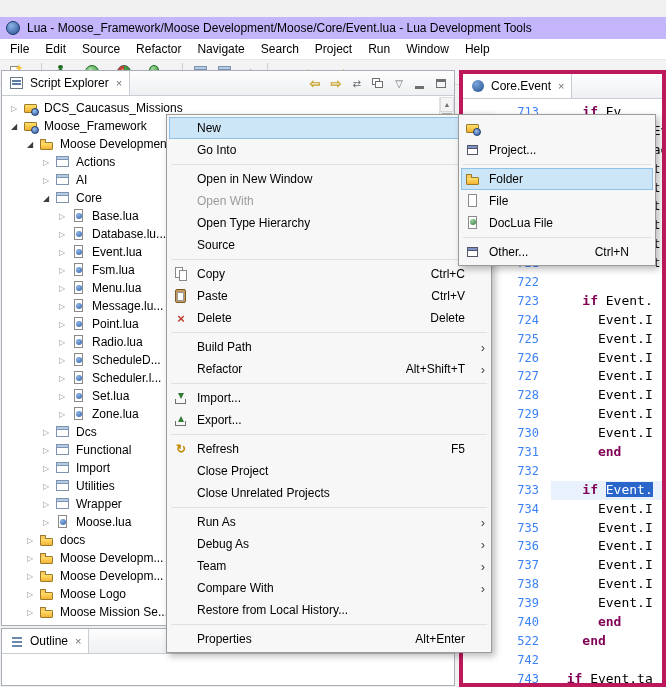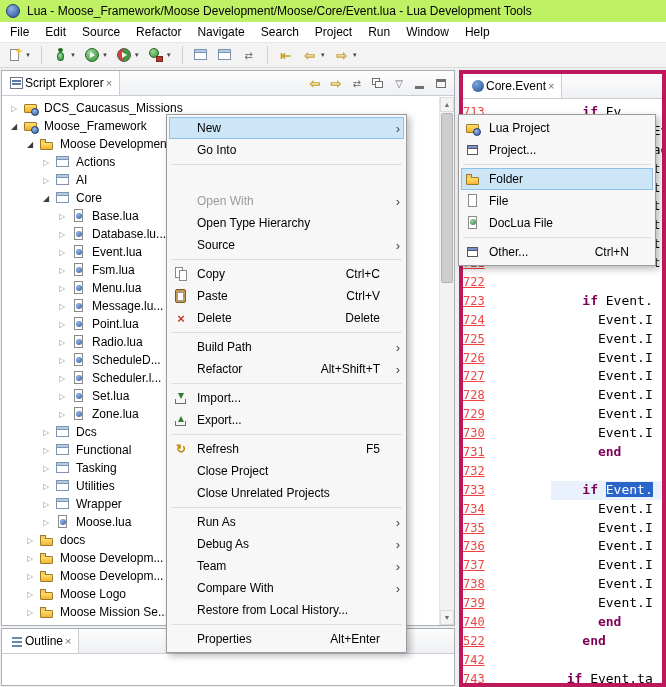--- a/index.html
+++ b/index.html
@@ -1,36 +1,36 @@
 <!DOCTYPE html>
 <html><head>
 <meta charset="utf-8">
 <style>
   *,*::before,*::after{box-sizing:border-box;margin:0;padding:0;}
   html,body{width:666px;height:687px;overflow:hidden;}
   body{position:relative;font-family:"Liberation Sans",sans-serif;font-size:12px;color:#000;background:#f0f0f0;}
 
   
-  .titlebar{height:22px;background:#bef264;display:flex;align-items:center;padding:0 5px;gap:6px;}
+  .titlebar{height:22px;background:#c4b5fd;display:flex;align-items:center;padding:0 5px;gap:6px;margin-top:17px;}
   .title-text{white-space:nowrap;font-size:12px;}
   .menubar{height:20px;background:#ffffff;display:flex;align-items:center;padding-left:2px;}
   .mb-item{padding:2px 8px;white-space:nowrap;}
   .toolbar{height:26px;background:#f3f3f3;border-top:1px solid #e8e8e8;border-bottom:1px solid #d9d9d9;display:flex;align-items:center;padding:0 4px;gap:2px;}
   .tb-btn{height:22px;display:flex;align-items:center;padding:0 3px;border-radius:3px;}
   .tb-sep{width:1px;height:18px;background:#cfcfcf;margin:0 5px;}
   .caret{font-size:6px;color:#444;margin-left:2px;}
 
   .main{position:absolute;top:70px;left:0;right:0;bottom:0;}
 
   
   .left-panel{position:absolute;left:0;top:0;width:457px;bottom:0;}
   .explorer{position:absolute;left:1px;right:2px;top:0;height:556px;border:1px solid #a9afb9;background:#fff;}
   .outline-panel{position:absolute;left:1px;right:2px;top:558px;bottom:1px;border:1px solid #a9afb9;background:#fff;}
   .panel-head{height:25px;background:linear-gradient(#fdfdfd,#eef0f3);border-bottom:1px solid #c9cdd3;display:flex;align-items:center;}
-  .tab-like{display:flex;align-items:center;padding:0 7px;height:100%;background:#fff;border-right:1px solid #c9cdd3;white-space:nowrap;}
+  .tab-like{display:flex;align-items:center;gap:5px;padding:0 7px;height:100%;background:#fff;border-right:1px solid #c9cdd3;white-space:nowrap;}
   .close{font-size:11px;color:#707070;margin-left:2px;}
   .head-tools{margin-left:auto;display:flex;align-items:center;gap:5px;padding-right:5px;}
   .ht-btn{display:inline-flex;align-items:center;justify-content:center;}
 
   .tree{position:absolute;top:26px;left:0;right:16px;bottom:0;background:#fff;overflow:hidden;padding-top:2px;}
   .tree-row{height:18px;display:flex;align-items:center;gap:3px;white-space:nowrap;}
   .tw{width:12px;text-align:center;font-size:8px;flex:none;}
   .tw.e{color:#3c3c3c;}
   .tw.c{color:#9a9a9a;}
   .tree-label{padding:0 2px;}
@@ -38,29 +38,29 @@
   .vscroll{position:absolute;right:0;top:26px;bottom:0;width:15px;background:#f2f2f2;border-left:1px solid #e2e2e2;}
   .sb-btn{height:15px;display:flex;align-items:center;justify-content:center;font-size:7px;color:#6f6f6f;background:#f4f4f4;border:1px solid #dcdcdc;}
   .sb-down{position:absolute;bottom:0;left:0;right:0;}
   .sb-thumb{position:absolute;left:1px;right:1px;top:16px;height:170px;background:#cdcdcd;border:1px solid #b3b3b3;border-radius:2px;}
 
   
   .editor-panel{position:absolute;left:459px;top:0;right:0;bottom:0;border:4px solid #be185d;background:#fff;}
   .ed-tabs{height:25px;background:linear-gradient(#fdfdfd,#eef0f3);border-bottom:1px solid #c9cdd3;display:flex;}
   .code{position:absolute;top:26px;left:0;right:0;bottom:0;background:#fff;overflow:hidden;font-family:"DejaVu Sans Mono",monospace;font-size:13px;padding-top:3px;}
   .cl{height:18.9px;line-height:18.9px;display:flex;}
-  .ln{flex:0 0 88px;text-align:left;padding-right:12px;color:#ef4444;font-size:12px;font-family:"DejaVu Sans Mono",monospace;text-decoration:underline;}
+  .ln{flex:0 0 88px;text-align:right;padding-right:12px;color:#3b82f6;font-size:12px;font-family:"DejaVu Sans Mono",monospace;}
   .ct{white-space:pre;flex:1;}
   .cur .ct{background:#e8f1fc;}
   .t-p{color:#000;}
   .t-k{color:#7f0055;font-weight:bold;}
   .t-s{background:#2a66c9;color:#fff;}
 
   
-  .cmenu{position:absolute;left:166px;top:114px;width:241px;background:#f7f7f7;border:1px solid #9b9b9b;box-shadow:3px 3px 7px rgba(0,0,0,.28);padding:2px;z-index:20;}
+  .cmenu{position:absolute;left:166px;top:114px;width:326px;background:#f7f7f7;border:1px solid #9b9b9b;box-shadow:3px 3px 7px rgba(0,0,0,.28);padding:2px;z-index:20;}
   .smenu{position:absolute;left:458px;top:114px;width:198px;background:#f7f7f7;border:1px solid #9b9b9b;box-shadow:3px 3px 7px rgba(0,0,0,.28);padding:2px;z-index:21;}
   .m-item{height:22px;display:flex;align-items:center;gap:6px;padding:0 4px;}
   .m-item.hl{background:#cde6f7;box-shadow:inset 0 0 0 1px #8fc0e5;}
   .m-item.dis .m-label{color:#9b9b9b;}
   .m-ic{width:18px;height:16px;flex:none;display:flex;align-items:center;}
   .m-label{flex:1;white-space:nowrap;}
   .m-sc{padding-right:4px;white-space:nowrap;}
   .m-arr{width:10px;color:#444;font-size:13px;text-align:right;}
   .m-sep{height:1px;background:#e0e0e0;margin:3px 2px;}
 
@@ -308,21 +308,21 @@
             <span class="tree-label">Dcs</span>
           </div>
           <div class="tree-row" style="padding-left: 38px;">
             <span class="tw c">▷</span>
             <span class="icn ic-pkg"></span>
             <span class="tree-label">Functional</span>
           </div>
           <div class="tree-row" style="padding-left: 38px;">
             <span class="tw c">▷</span>
             <span class="icn ic-pkg"></span>
-            <span class="tree-label">Tasking</span>
+            <span class="tree-label">Import</span>
           </div>
           <div class="tree-row" style="padding-left: 38px;">
             <span class="tw c">▷</span>
             <span class="icn ic-pkg"></span>
             <span class="tree-label">Utilities</span>
           </div>
           <div class="tree-row" style="padding-left: 38px;">
             <span class="tw c">▷</span>
             <span class="icn ic-pkg"></span>
             <span class="tree-label">Wrapper</span>
@@ -521,20 +521,21 @@
       <span class="m-arr">›</span>
     </div>
     <div class="m-item">
       <span class="m-ic"></span>
       <span class="m-label">Go Into</span>
       <span class="m-arr"></span>
     </div>
     <div class="m-sep"></div>
     <div class="m-item">
       <span class="m-ic"></span>
+      <span class="m-label">Open in New Window</span>
       <span class="m-arr"></span>
     </div>
     <div class="m-item dis">
       <span class="m-ic"></span>
       <span class="m-label">Open With</span>
       <span class="m-arr">›</span>
     </div>
     <div class="m-item">
       <span class="m-ic"></span>
       <span class="m-label">Open Type Hierarchy</span>
@@ -648,21 +649,20 @@
       <span class="m-label">Properties</span>
       <span class="m-sc">Alt+Enter</span>
       <span class="m-arr"></span>
     </div>
   </div>
 <div class="smenu" id="new-submenu">
     <div class="m-item">
       <span class="m-ic">
         <span class="icn ic-lua-project"></span>
       </span>
-      <span class="m-label">Lua Project</span>
       <span class="m-arr"></span>
     </div>
     <div class="m-item">
       <span class="m-ic">
         <span class="icn ic-project-wizard"></span>
       </span>
       <span class="m-label">Project...</span>
       <span class="m-arr"></span>
     </div>
     <div class="m-sep"></div>

